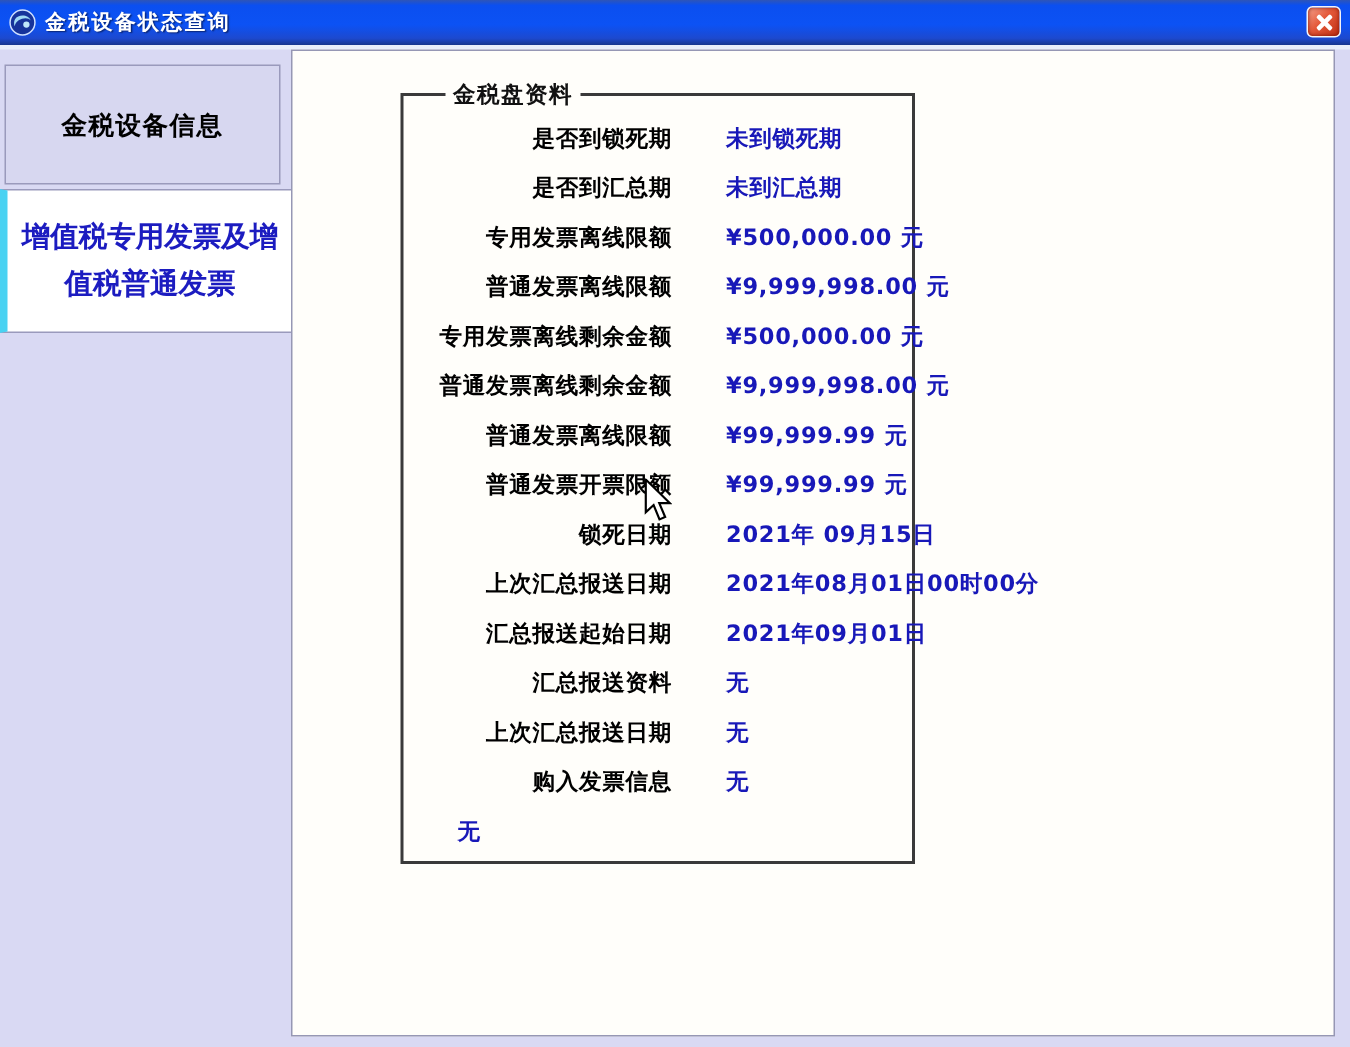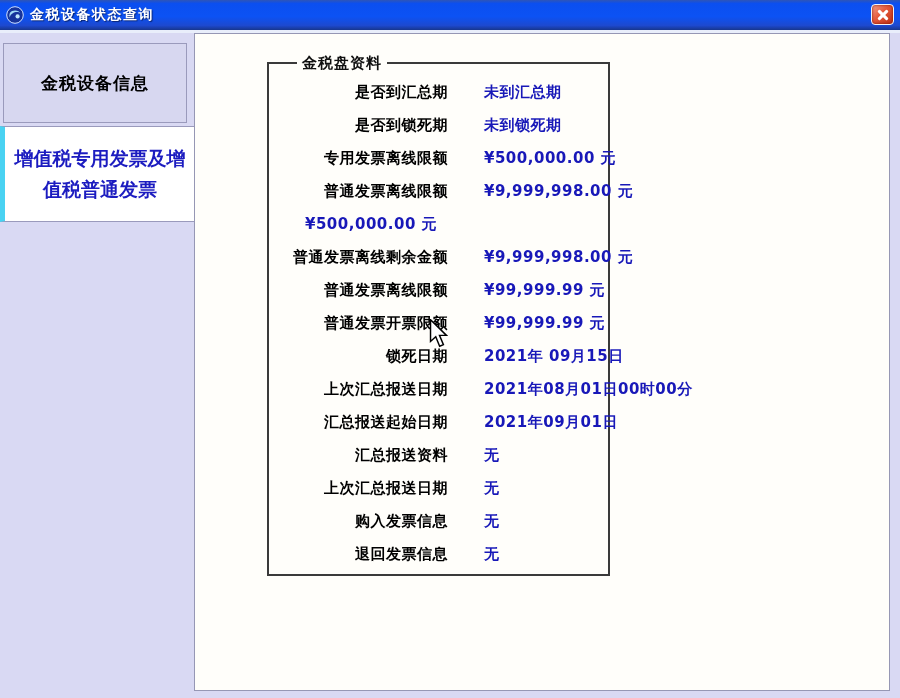--- a/index.html
+++ b/index.html
@@ -109,36 +109,37 @@
 
   <div class="tab-device-info">金税设备信息</div>
   <div class="tab-vat-invoice">增值税专用发票及增值税普通发票</div>
 
   <div class="main-panel">
     <div class="groupbox">
       <span class="groupbox-legend">金税盘资料</span>
       <div class="rows">
 
         <div class="row">
+          <span class="row-label">是否到锁死期</span>
+          <span class="row-value">未到锁死期</span>
+        </div>
+        <div class="row">
           <span class="row-label">是否到汇总期</span>
           <span class="row-value">未到汇总期</span>
-        </div>
-        <div class="row">
-          <span class="row-label">是否到锁死期</span>
-          <span class="row-value">未到锁死期</span>
         </div>
         <div class="row">
           <span class="row-label">专用发票离线限额</span>
           <span class="row-value">¥500,000.00 元</span>
         </div>
         <div class="row">
           <span class="row-label">普通发票离线限额</span>
           <span class="row-value">¥9,999,998.00 元</span>
         </div>
         <div class="row">
+          <span class="row-label">专用发票离线剩余金额</span>
           <span class="row-value">¥500,000.00 元</span>
         </div>
         <div class="row">
           <span class="row-label">普通发票离线剩余金额</span>
           <span class="row-value">¥9,999,998.00 元</span>
         </div>
         <div class="row">
           <span class="row-label">普通发票离线限额</span>
           <span class="row-value">¥99,999.99 元</span>
         </div>
@@ -164,21 +165,20 @@
         </div>
         <div class="row">
           <span class="row-label">上次汇总报送日期</span>
           <span class="row-value">无</span>
         </div>
         <div class="row">
           <span class="row-label">购入发票信息</span>
           <span class="row-value">无</span>
         </div>
         <div class="row">
-          <span class="row-label">退回发票信息</span>
           <span class="row-value">无</span>
         </div>
 
       </div>
     </div>
   </div>
 
   <svg class="cursor" viewBox="0 0 13 20">
     <path d="M1,0.5 L1,15.5 L4.6,12.2 L7.3,18.8 L9.9,17.7 L7.2,11.3 L12,11.3 Z" fill="#ffffff" stroke="#000000" stroke-width="1" stroke-linejoin="miter"></path>
   </svg>

